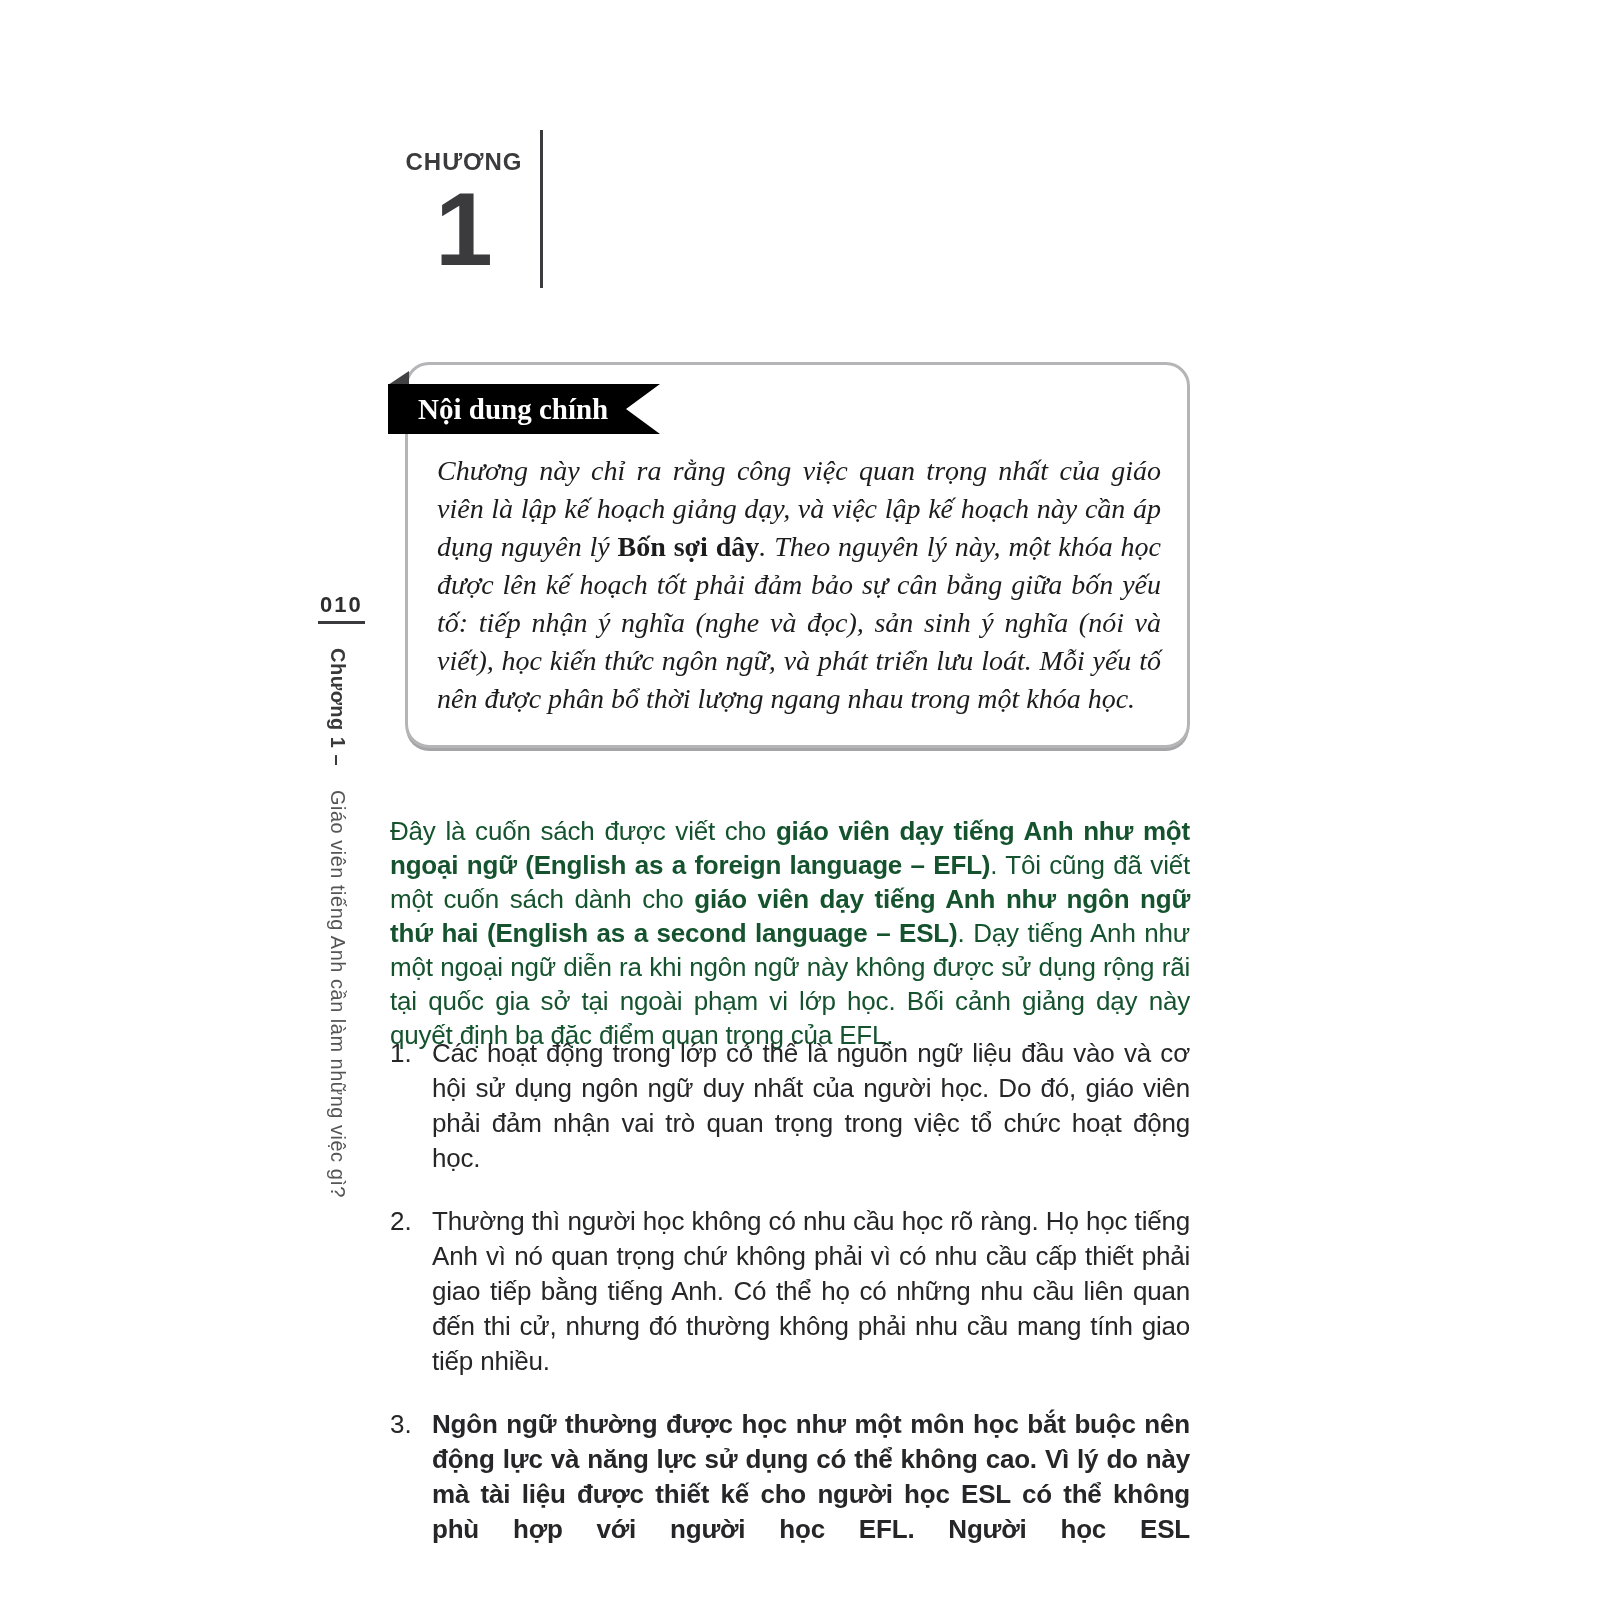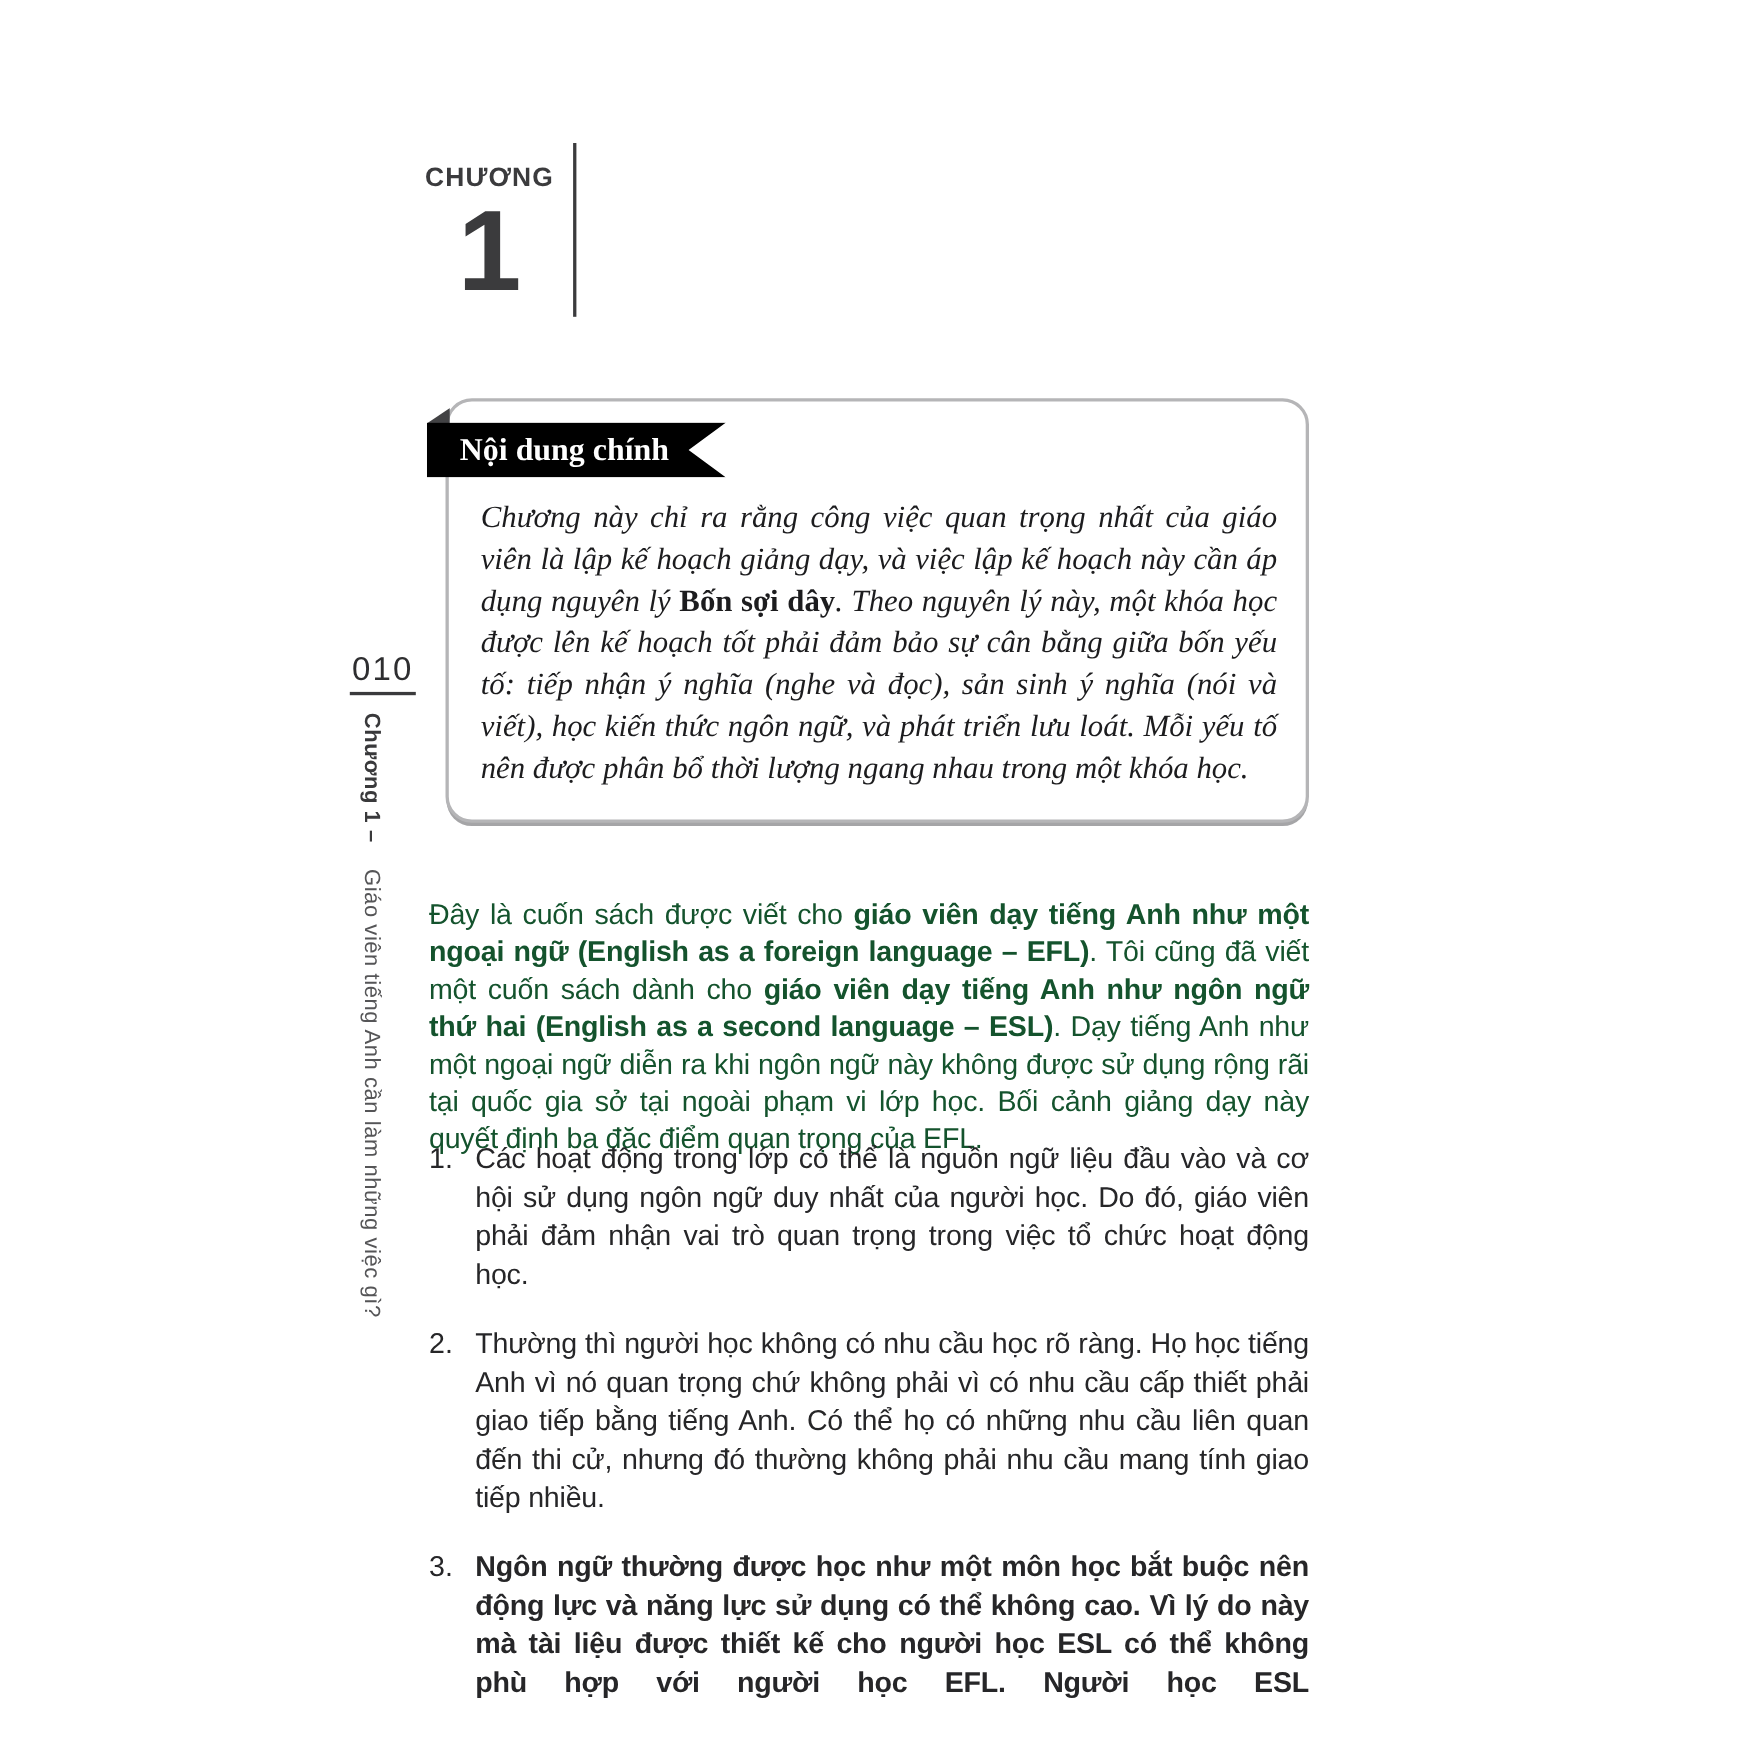--- a/index.html
+++ b/index.html
@@ -6,21 +6,21 @@
   .page{
     position:relative;
     width:1600px;height:1600px;
     background:#ffffff;
     font-family:"Liberation Sans","DejaVu Sans",sans-serif;
     overflow:hidden;
   }
 
   
   .chapter-header{
-    position:absolute;left:379px;top:122px;
+    position:absolute;left:398px;top:122px;
     display:flex;align-items:flex-start;
     color:#3b3b3d;
   }
   .chapter-badge{width:132px;text-align:center;flex:none;}
   .chapter-label{
     font-size:24px;font-weight:bold;letter-spacing:1px;
     margin-top:26px;
   }
   .chapter-number{
     font-size:104px;font-weight:bold;line-height:0.92;
@@ -65,21 +65,21 @@
     font-family:"Liberation Serif","DejaVu Serif",serif;
     font-style:italic;
     font-size:28px;line-height:38px;
     text-align:justify;color:#1c1c1e;
   }
   .summary-text .b{font-style:normal;font-weight:bold;}
 
   
   .page-number{
     position:absolute;left:318px;top:592px;
-    font-size:30px;font-weight:normal;letter-spacing:2px;
+    font-size:22px;font-weight:bold;letter-spacing:2px;
     color:#2e2e30;
     border-bottom:3px solid #3a3a3c;padding:0 2px 3px 2px;
   }
   .side-label{
     position:absolute;left:326px;top:648px;
     writing-mode:vertical-rl;
     font-size:20px;letter-spacing:0.5px;
     white-space:nowrap;
   }
   .side-bold{font-weight:bold;color:#39393b;}

